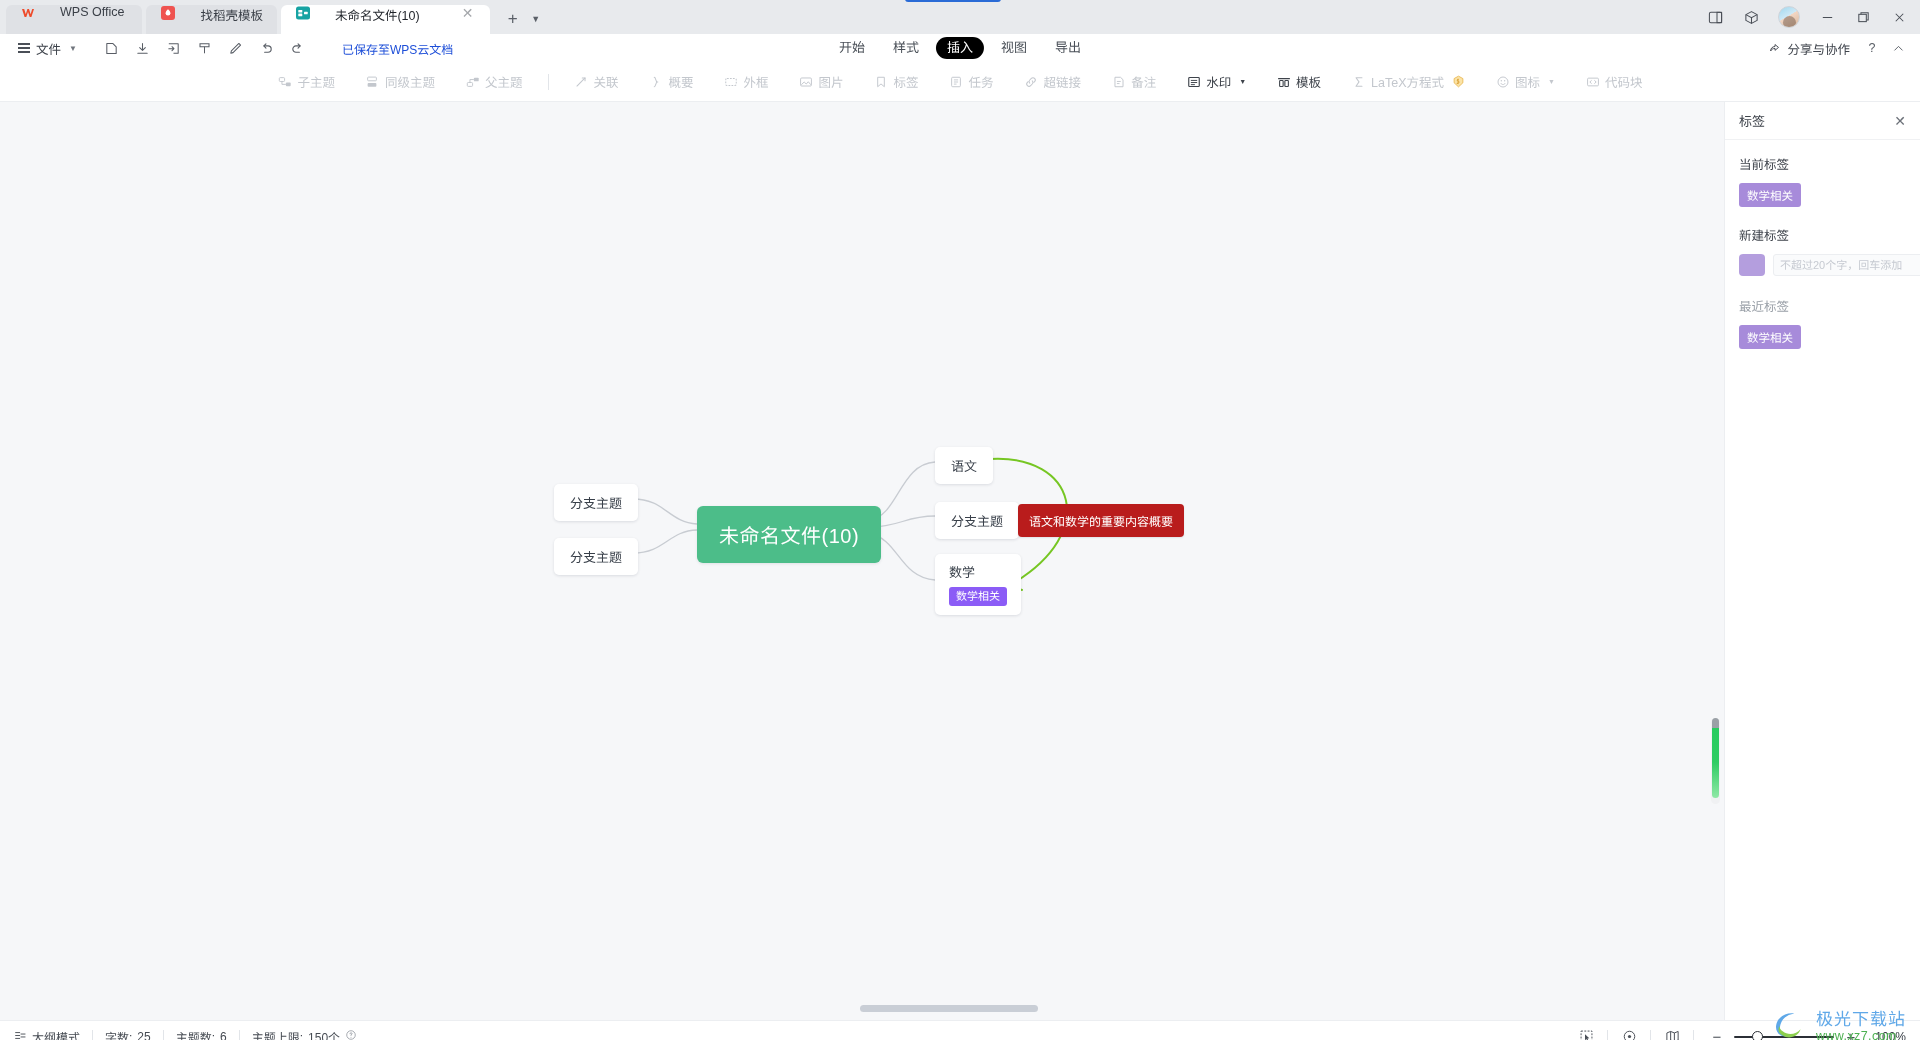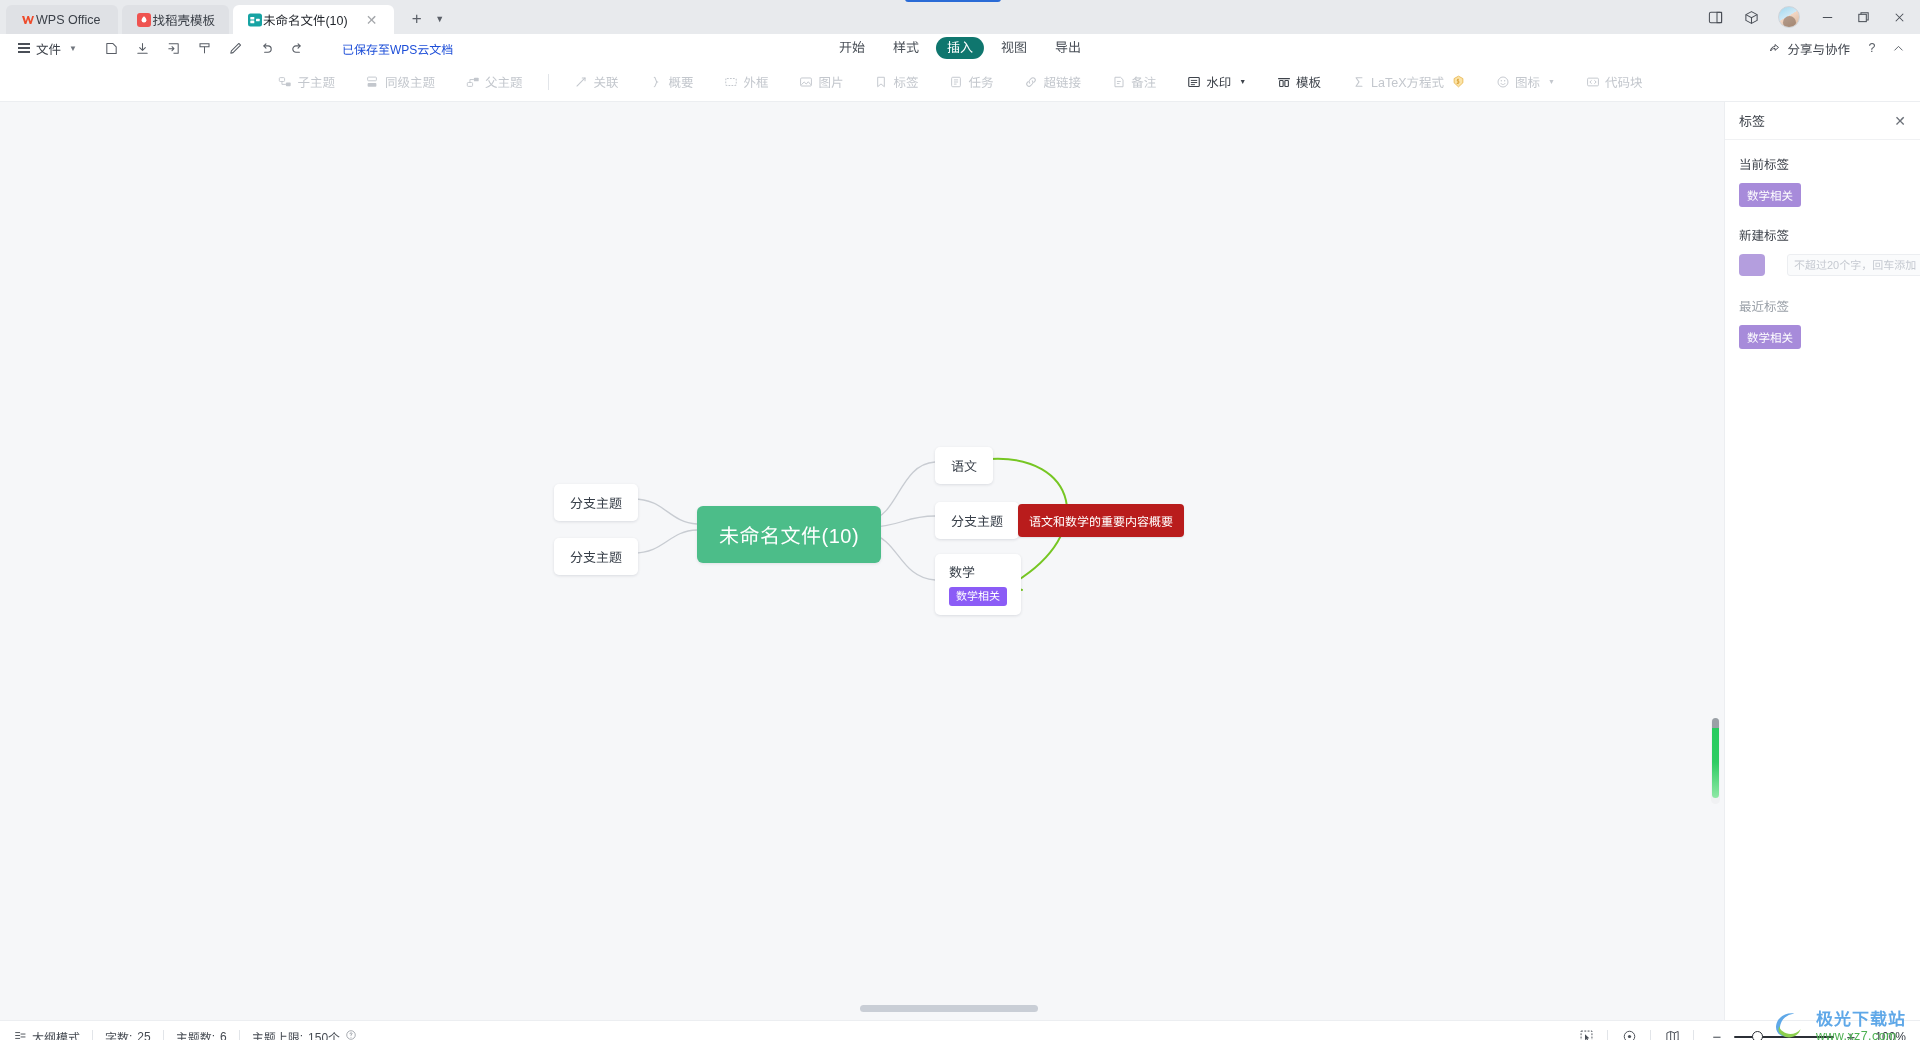--- a/index.html
+++ b/index.html
@@ -10,21 +10,21 @@
     -webkit-font-smoothing: antialiased;
   }
 
   
   .tabbar {
     height: 34px; background: #e8eaed;
     display: flex; align-items: flex-end; padding-left: 6px;
     position: relative;
   }
   .tab {
-    height: 29px; display: flex; align-items: center; gap: 0;
+    height: 29px; display: flex; align-items: flex-start; gap: 24px;
     padding: 0 14px; margin-right: 4px;
     border-radius: 6px 6px 0 0; font-size: 12.5px; color: #3a3f47;
     background: #dfe1e5; cursor: default; position: relative;
     max-width: 230px;
   }
   .tab.app { background: #dfe1e5; padding-right: 18px; }
   .tab.active { background: #ffffff; color: #1f2329; }
   .tab .tab-label { white-space: nowrap; overflow: hidden; text-overflow: ellipsis; }
   .tab-icon { width: 16px; height: 16px; flex: 0 0 16px; display:block; }
   .tab-close {
@@ -77,21 +77,21 @@
     color:#585d65;
   }
   .mb-saved { margin-left: 31px; font-size: 12px; color: #1d4ed8; }
   .mb-center {
     position:absolute; left: 50%; transform: translateX(-50%);
     display:flex; align-items:flex-end; gap: 6px;
   }
   .mb-tab {
     padding: 2px 11px; border-radius: 11px; font-size: 13px; color: #4a5058; line-height: 18px;
   }
-  .mb-tab.active { background: #0f766e; color: #fff; }
+  .mb-tab.active { background: #000000; color: #fff; }
   .mb-right { margin-left:auto; display:flex; align-items:center; gap: 2px; }
   .mb-share {
     display:flex; align-items:center; gap:5px; font-size:12.5px; color:#3e434b;
     padding: 2px 8px;
   }
   .mb-rt-ic { width:24px; height:22px; display:flex; align-items:center; justify-content:center; color:#585d65; }
 
   
   .ribbon {
     height: 40px; background: #ffffff; display:flex; align-items:center;
@@ -166,21 +166,21 @@
   }
   .panel-title { font-size: 13px; color: #3e434b; }
   .panel-close { margin-left:auto; font-size: 14px; color:#6b7078; line-height:1; }
   .panel-body { padding: 14px 14px 0 14px; }
   .panel-sect { font-size: 12.5px; color: #3e434b; margin-bottom: 10px; }
   .panel-sect.dim { color: #9aa0a8; }
   .chip {
     display:inline-block; background:#a78bda; color:#fff; font-size:11.5px;
     padding: 4px 8px; border-radius: 3px; margin-bottom: 18px;
   }
-  .newtag-row { display:flex; align-items:center; gap: 22px; margin-bottom: 20px; }
+  .newtag-row { display:flex; align-items:center; gap: 8px; margin-bottom: 20px; }
   .swatch { width: 26px; height: 22px; border-radius: 4px; background:#b49ede; flex:0 0 26px; }
   .tag-input {
     flex:1; height: 22px; border:1px solid #eceef1; border-radius: 3px;
     background:#fafbfc; font-size: 11px; color:#b9bec6; padding: 0 6px;
     font-family: inherit; outline: none;
   }
   .tag-input::placeholder { color:#c6cad1; }
 
   
   .statusbar {
@@ -199,21 +199,21 @@
   .slider .knob {
     position:absolute; left: 18px; width: 11px; height: 11px; border-radius:50%;
     background:#fff; border: 1.6px solid #2b2f36;
   }
   .zoom-val { font-size: 12px; color:#333a42; min-width: 34px; text-align:right; margin-left: 4px;}
   .watermark {
     position:absolute; right: 14px; top: -14px; display:flex; align-items:center; gap: 6px;
     pointer-events:none;
   }
   .wm-text { display:flex; flex-direction:column; line-height:1.12; }
-  .wm-main { font-size: 17px; font-weight: bold; color:#5fa8e8; letter-spacing:1px; }
+  .wm-main { font-size: 17px; font-weight: normal; color:#5fa8e8; letter-spacing:1px; }
   .wm-sub { font-size: 12.5px; color:#4cb050; letter-spacing:.4px; }
 </style>
 </head>
 <body>
 
 <div class="tabbar">
   <div class="blue-tip"></div>
 
   <div class="tab app">
     <span class="tab-icon">

